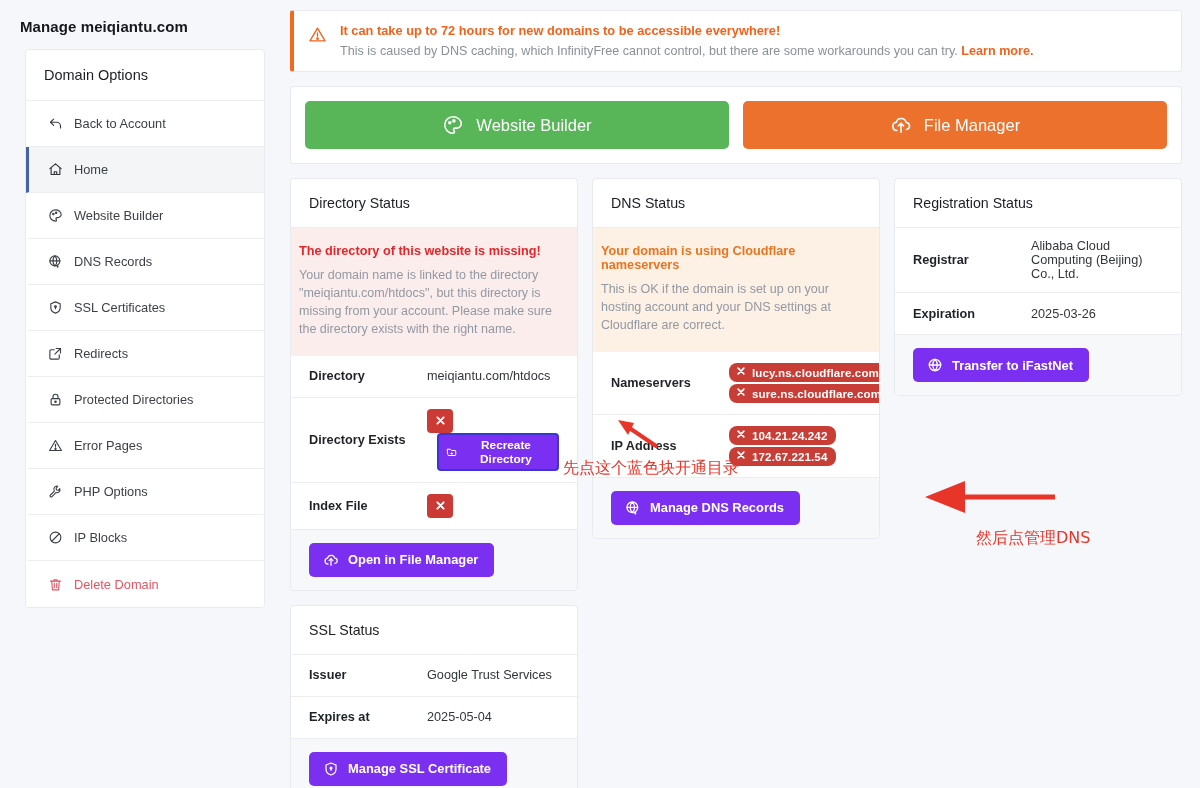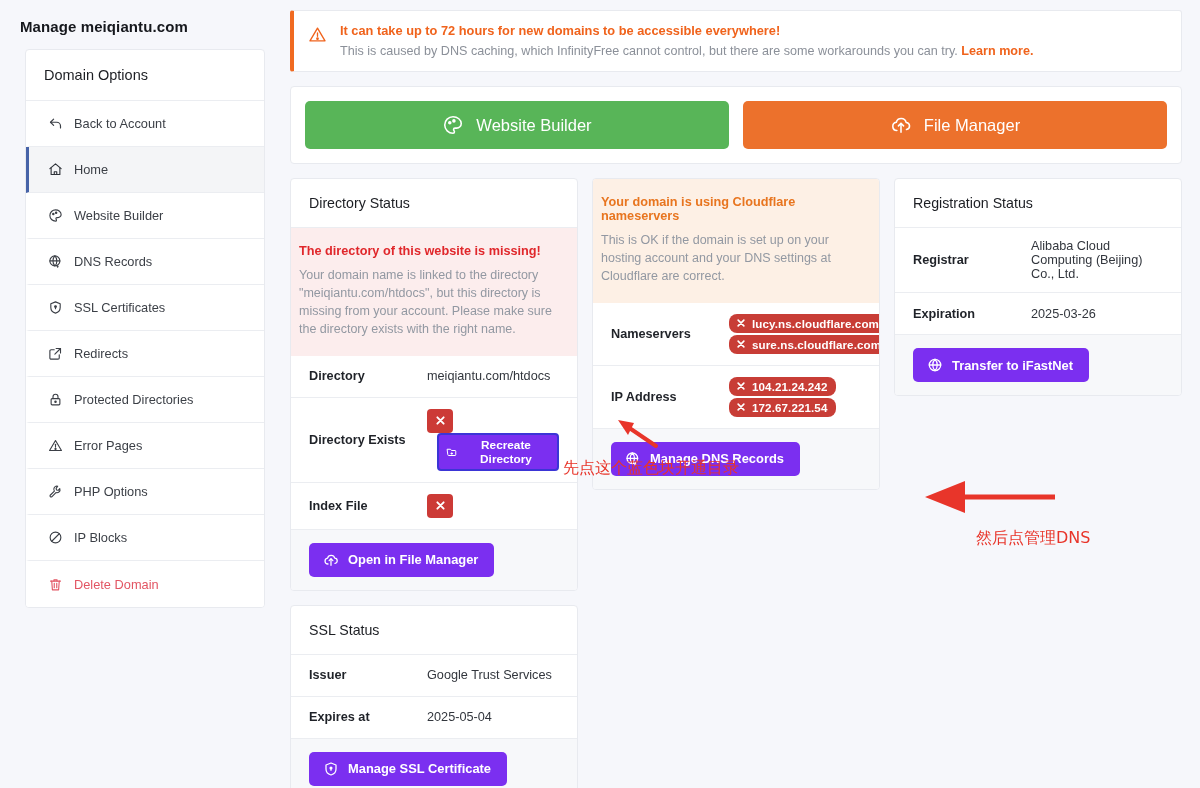--- a/index.html
+++ b/index.html
@@ -134,21 +134,21 @@
     background: #7b2ff0; color: #fff;
     border: 2px solid #3b35d6; border-radius: 4px;
     font-size: 11.8px; font-weight: bold;
     padding: 3px 9px 3px 7px; margin-left: 10px; cursor: pointer;
     font-family: inherit;
   }
   .recreate-btn svg { width: 12px; height: 12px; display: block; }
 
   .pill-stack { display: flex; flex-direction: column; gap: 2px; align-items: flex-start; }
   .pill {
-    display: inline-flex; align-items: center; gap: 6px;
+    display: inline-flex; gap: 6px;
     background: #c83d36; color: #fff; border-radius: 8px;
     padding: 3px 9px 3px 7px;
     font-size: 11.6px; font-weight: bold; letter-spacing: .1px;
   }
   .pill svg { width: 10px; height: 10px; display: block; }
 
   .status-pill {
     display: inline-block; background: #52b455; color: #fff;
     border-radius: 4px; padding: 2px 9px;
     font-size: 11.3px; font-weight: bold;
@@ -397,20 +397,21 @@
                 <path d="M12 20V10.5"></path>
                   <path d="M9.2 13 12 10.2 14.8 13"></path>
               </svg>
             </span>
             <span>Open in File Manager</span>
           </button>
         </div>
       </div>
 
       <div class="card">
+        <div class="card-head">DNS Status</div>
         <div class="card-alert orange">
           <div class="ca-title orange">Your domain is using Cloudflare nameservers</div>
           <div class="ca-text">This is OK if the domain is set up on your hosting account and your DNS settings at Cloudflare are correct.</div>
         </div>
         <div class="row">
           <div class="row-label">Nameservers</div>
           <div class="row-value">
             <div class="pill-stack">
               <span class="pill">
                 <span>

